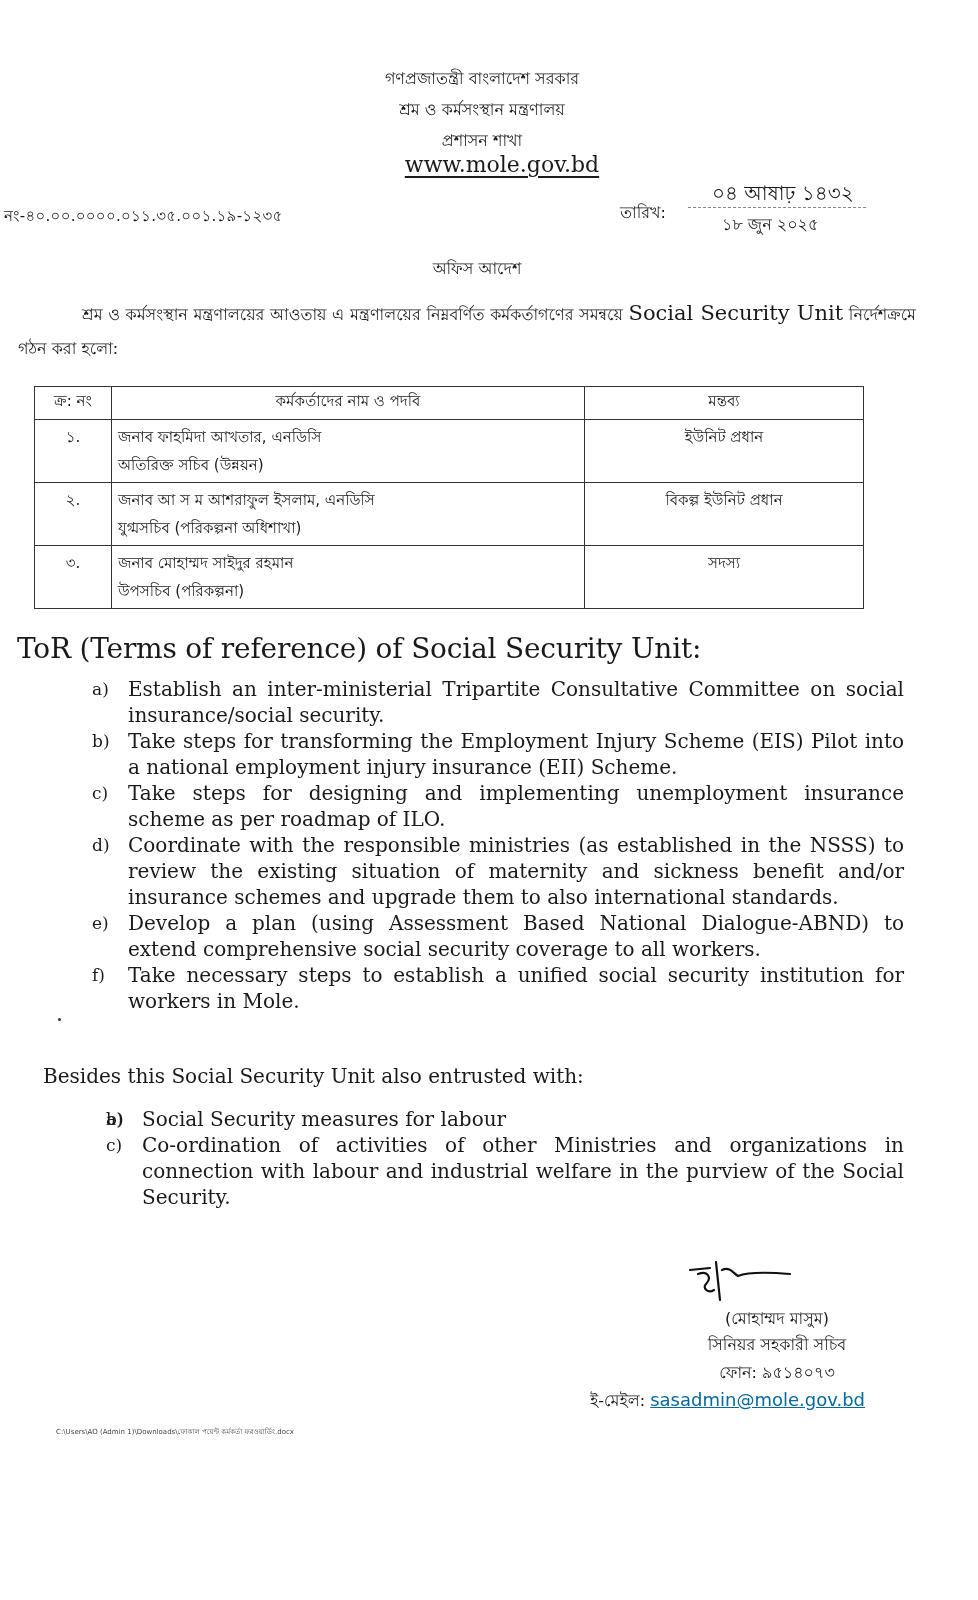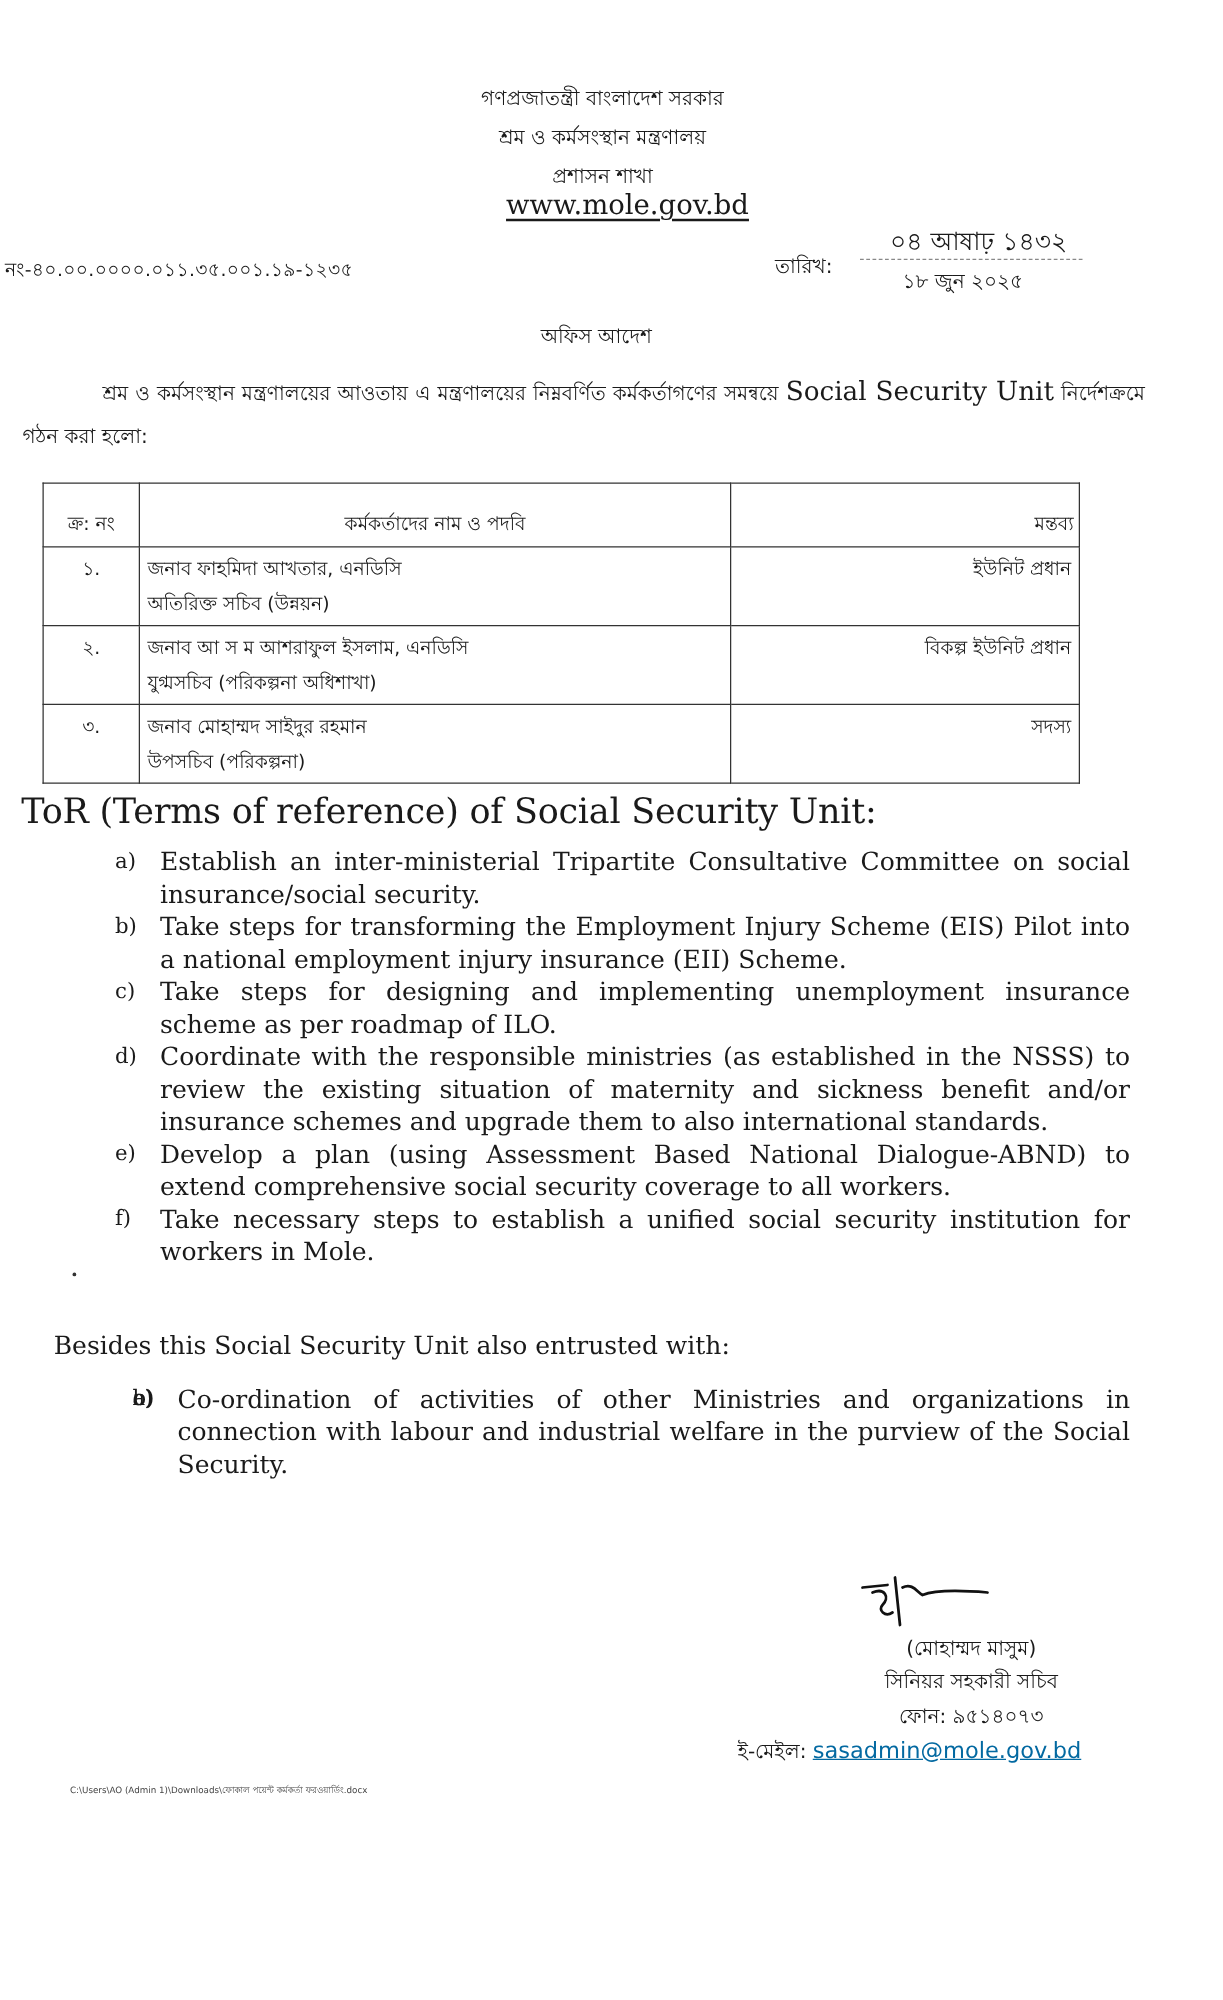--- a/index.html
+++ b/index.html
@@ -31,25 +31,25 @@
 
     #intro { top: 296px; left: 18px; width: 898px; font-size: 16px; line-height: 34px; text-indent: 64px; text-align: justify; }
     #intro .en-inline { font-family: "DejaVu Serif", serif; font-size: 21px; }
 
     
     #officers-table {
       position: absolute; top: 386px; left: 34px; width: 830px;
       border-collapse: collapse; font-size: 15px;
     }
     #officers-table th, #officers-table td { border: 1.3px solid #333; vertical-align: top; }
-    #officers-table th { font-weight: normal; height: 30px; padding: 20px 4px 0; }
+    #officers-table th { font-weight: normal; height: 30px; padding: 2px 4px 0; }
     #officers-table td { height: 56px; padding: 3px 6px; line-height: 28px; }
     #officers-table .c-sl { width: 64px; text-align: center; }
     #officers-table .c-name { width: 460px; }
-    #officers-table .c-note { text-align: right; }
+    #officers-table .c-note { text-align: center; }
 
     
     #tor-title { top: 632px; left: 17px; font-size: 28px; letter-spacing: -0.2px; }
     .tor-list, .bes-list { position: absolute; left: 92px; width: 812px; margin: 0; padding: 0; list-style: none; font-size: 20px; }
     .tor-list li, .bes-list li { position: relative; padding-left: 36px; line-height: 26px; text-align: justify; }
     .tor-list .mk, .bes-list .mk { position: absolute; left: 0; top: 0; font-size: 17px; }
     #tor-list { top: 676px; }
     #tor-list li { margin-bottom: 0; }
 
     #bes-title { top: 1064px; left: 43px; font-size: 20px; }
@@ -132,21 +132,21 @@
   <li><span class="mk">c)</span><span>Take steps for designing and implementing unemployment insurance scheme as per roadmap of ILO.</span></li>
   <li><span class="mk">d)</span><span>Coordinate with the responsible ministries (as established in the NSSS) to review the existing situation of maternity and sickness benefit and/or insurance schemes and upgrade them to also international standards.</span></li>
   <li><span class="mk">e)</span><span>Develop a plan (using Assessment Based National Dialogue-ABND) to extend comprehensive social security coverage to all workers.</span></li>
   <li><span class="mk">f)</span><span>Take necessary steps to establish a unified social security institution for workers in Mole.</span></li>
 </ul>
 <div id="stray-dot" class="abs"></div>
 
 <div id="bes-title" class="abs en">Besides this Social Security Unit also  entrusted with:</div>
 <ul id="bes-list" class="bes-list en">
   <li><span class="mk">a)</span></li>
-  <li><span class="mk">b)</span></li>
+  <li><span class="mk">b)</span><span>Social Security measures for labour</span></li>
   <li><span class="mk">c)</span><span>Co-ordination of activities of other Ministries and organizations in connection with labour and industrial welfare in the purview of the Social Security.</span></li>
 </ul>
 
 <svg id="signature" class="abs" viewBox="0 0 110 46">
   <path d="M4 14 L24 12 M12 18 C22 14 26 22 20 28 C16 32 22 38 28 34 M30 6 L34 44 M36 14 C44 10 48 18 52 20 M52 20 C62 16 80 16 104 18" fill="none" stroke="#111" stroke-width="2.2" stroke-linecap="round"></path>
 </svg>
 <div id="sig-name" class="sig-line bn">(মোহাম্মদ মাসুম)</div>
 <div id="sig-desig" class="sig-line bn">সিনিয়র সহকারী সচিব</div>
 <div id="sig-phone" class="sig-line bn">ফোন: ৯৫১৪০৭৩</div>
 <div id="sig-email" class="abs bn">

